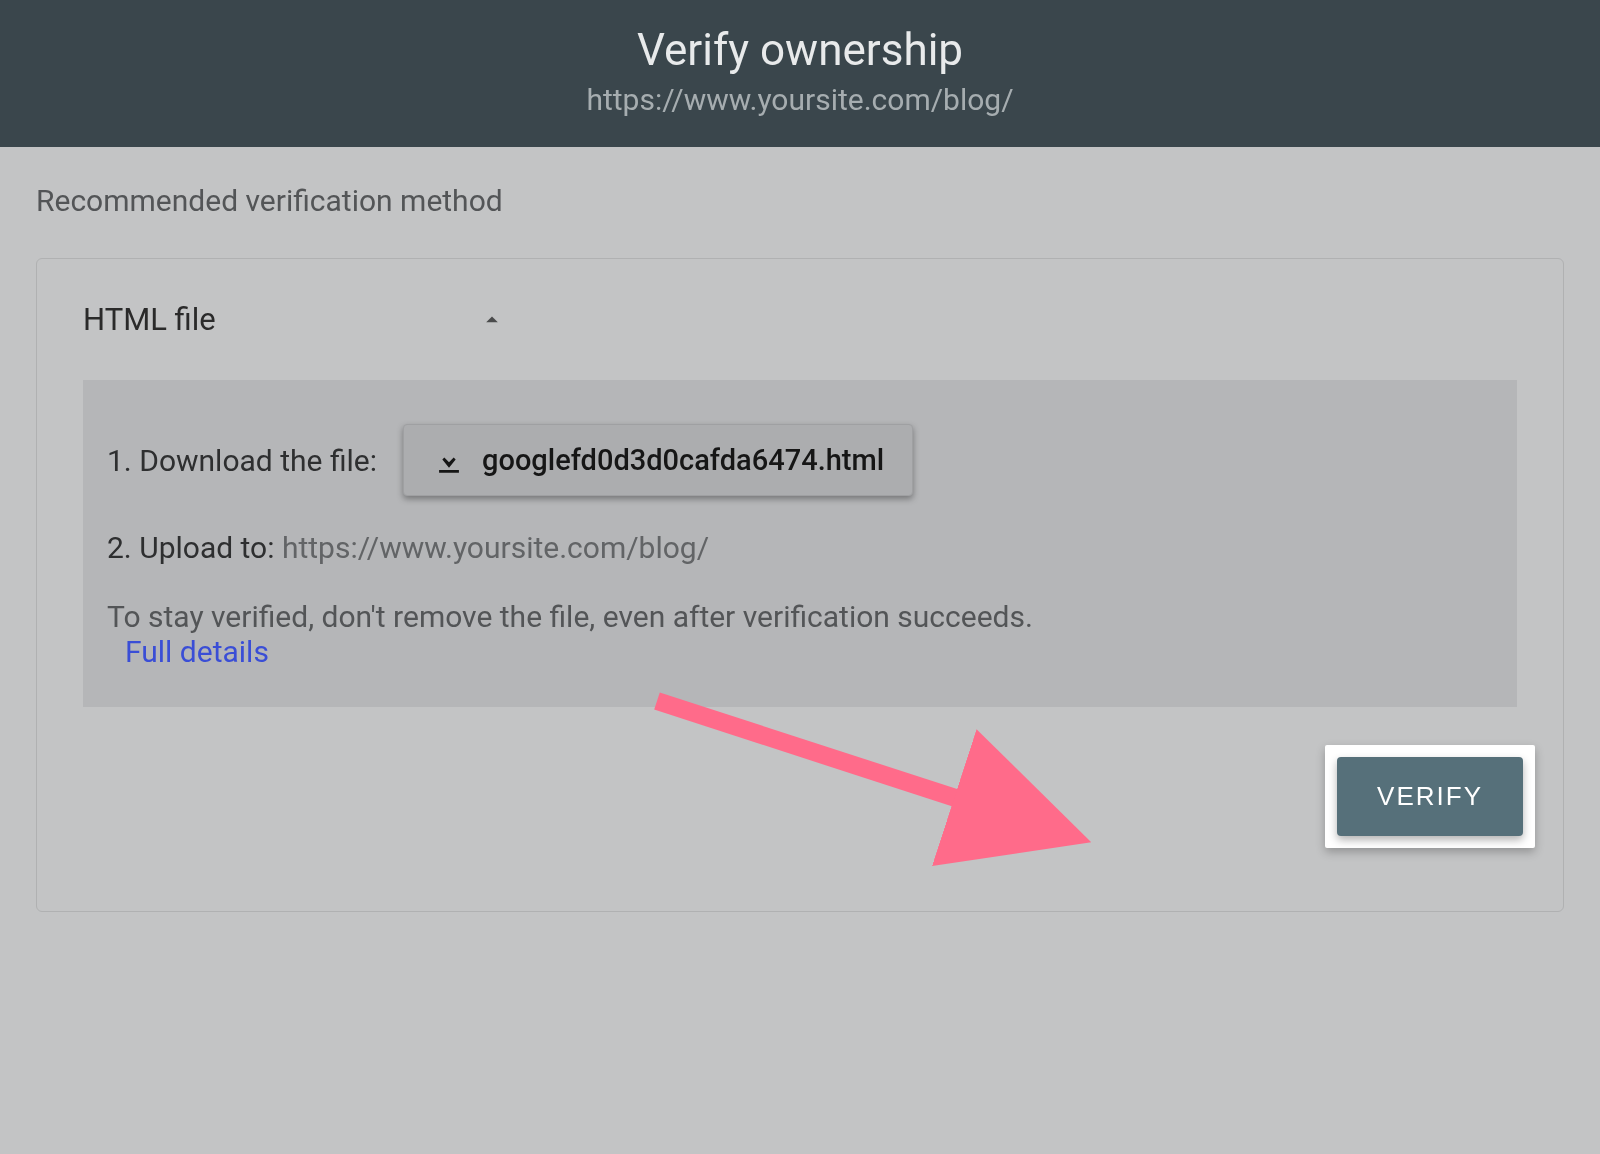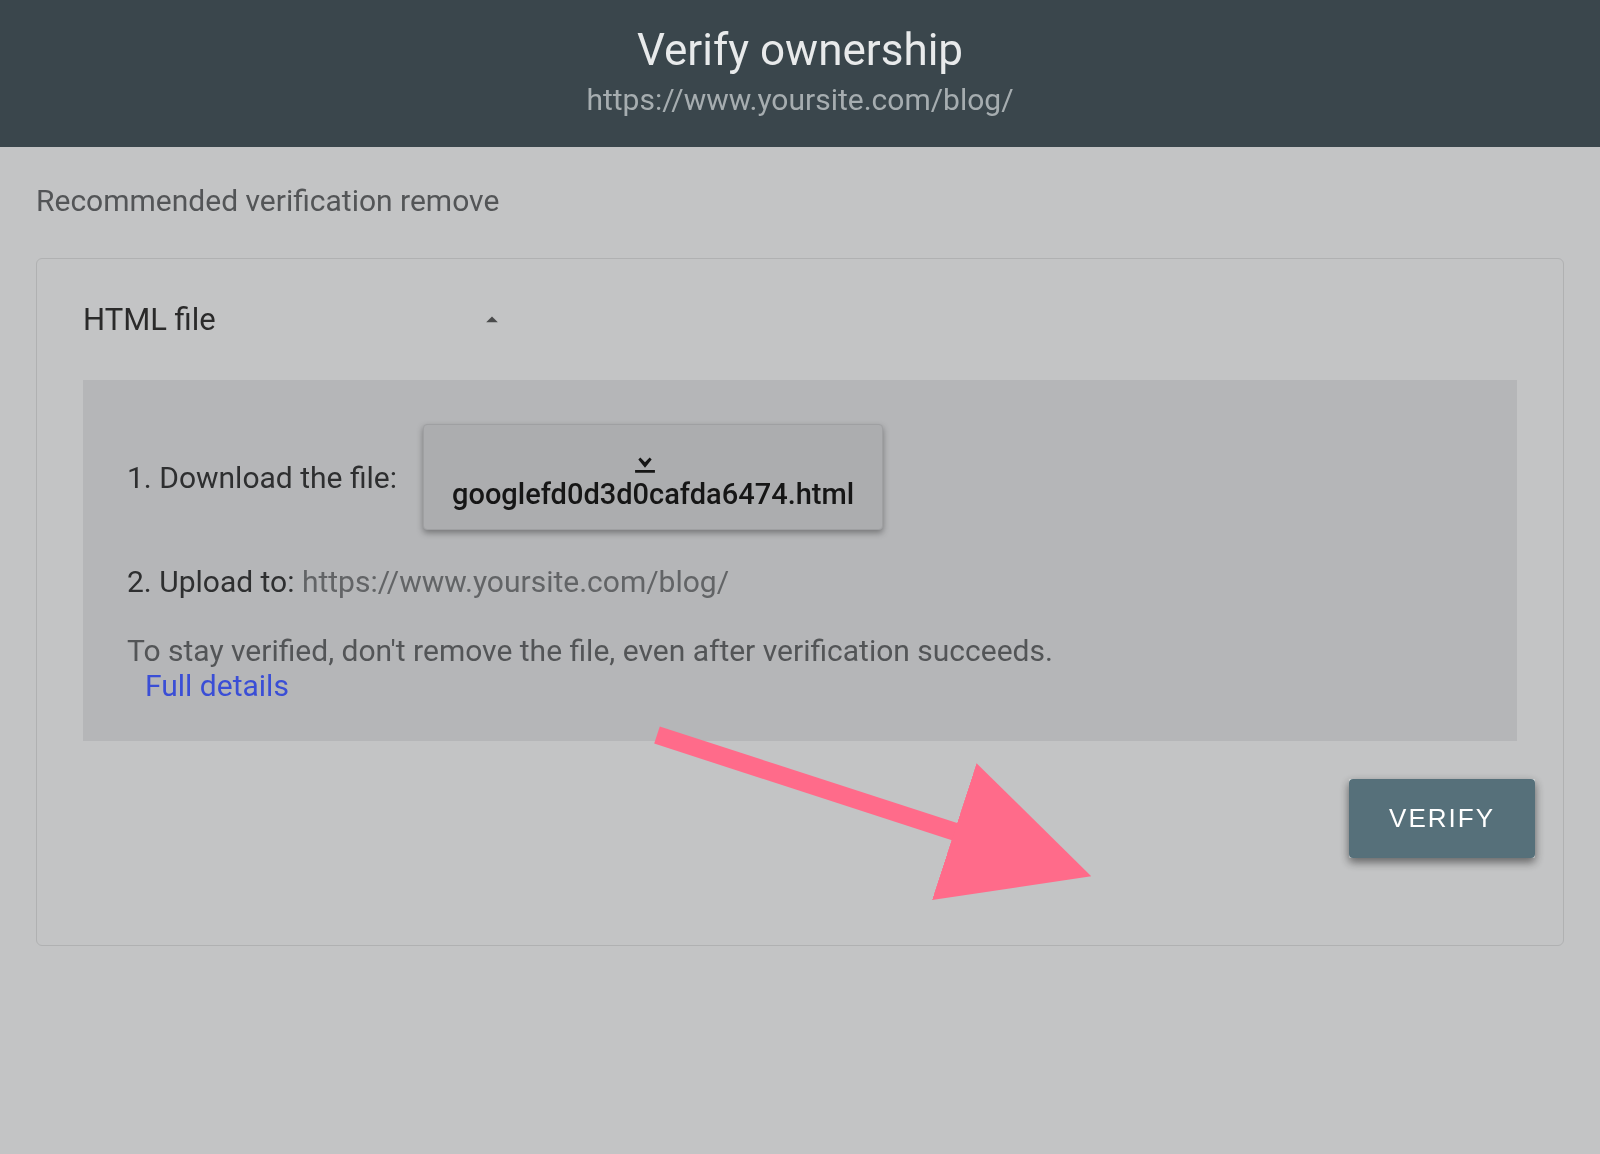--- a/index.html
+++ b/index.html
@@ -65,21 +65,21 @@
     display: flex;
     align-items: center;
     justify-content: center;
     color: #4a4b4c;
   }
   .chevron svg { width: 28px; height: 28px; fill: currentColor; }
 
   .panel-body {
     margin: 0 46px 34px 46px;
     background: #b5b6b8;
-    padding: 44px 36px 38px 44px;
+    padding: 44px 36px 38px 24px;
   }
 
   .step-row {
     display: flex;
     align-items: center;
     margin-bottom: 34px;
   }
   .step-text {
     color: #2e2f30;
     font-size: 30px;
@@ -90,21 +90,20 @@
   .download-btn {
     display: inline-flex;
     align-items: center;
     background: #acadaf;
     border: 1px solid #9fa0a2;
     border-radius: 4px;
     box-shadow: 0 3px 6px rgba(0,0,0,0.35);
     padding: 18px 28px;
     margin-left: 26px;
     cursor: pointer;
-    flex-direction: column;
   }
   .download-btn .dl-icon {
     width: 34px; height: 34px;
     margin-right: 16px;
     display: inline-flex; align-items: center; justify-content: center;
   }
   .download-btn .dl-icon svg { width: 34px; height: 34px; fill: #161616; }
   .download-btn .dl-label {
     color: #161616;
     font-size: 29px;
@@ -126,21 +125,21 @@
   .panel-footer {
     position: relative;
     height: 170px;
   }
 
   .verify-highlight {
     position: absolute;
     right: 28px;
     top: 4px;
     background: #ffffff;
-    padding: 0;
+    padding: 12px;
     border-radius: 2px;
     box-shadow: 0 4px 10px rgba(0,0,0,0.25);
   }
   .verify-btn {
     background: #56707a;
     color: #ffffff;
     border: none;
     border-radius: 4px;
     padding: 24px 40px;
     font-size: 26px;
@@ -160,21 +159,21 @@
 </style>
 </head>
 <body>
 
 <div class="header">
   <div class="header-title">Verify ownership</div>
   <div class="header-url">https://www.yoursite.com/blog/</div>
 </div>
 
 <div class="content">
-  <div class="section-label">Recommended verification remove</div>
+  <div class="section-label">Recommended verification method</div>
 
   <div class="panel">
 
     <div class="panel-header">
       <div class="panel-method">HTML file</div>
       <div class="chevron">
         <svg viewBox="0 0 24 24">
             <path d="M7 14l5-5 5 5z"></path>
           </svg>
       </div>

